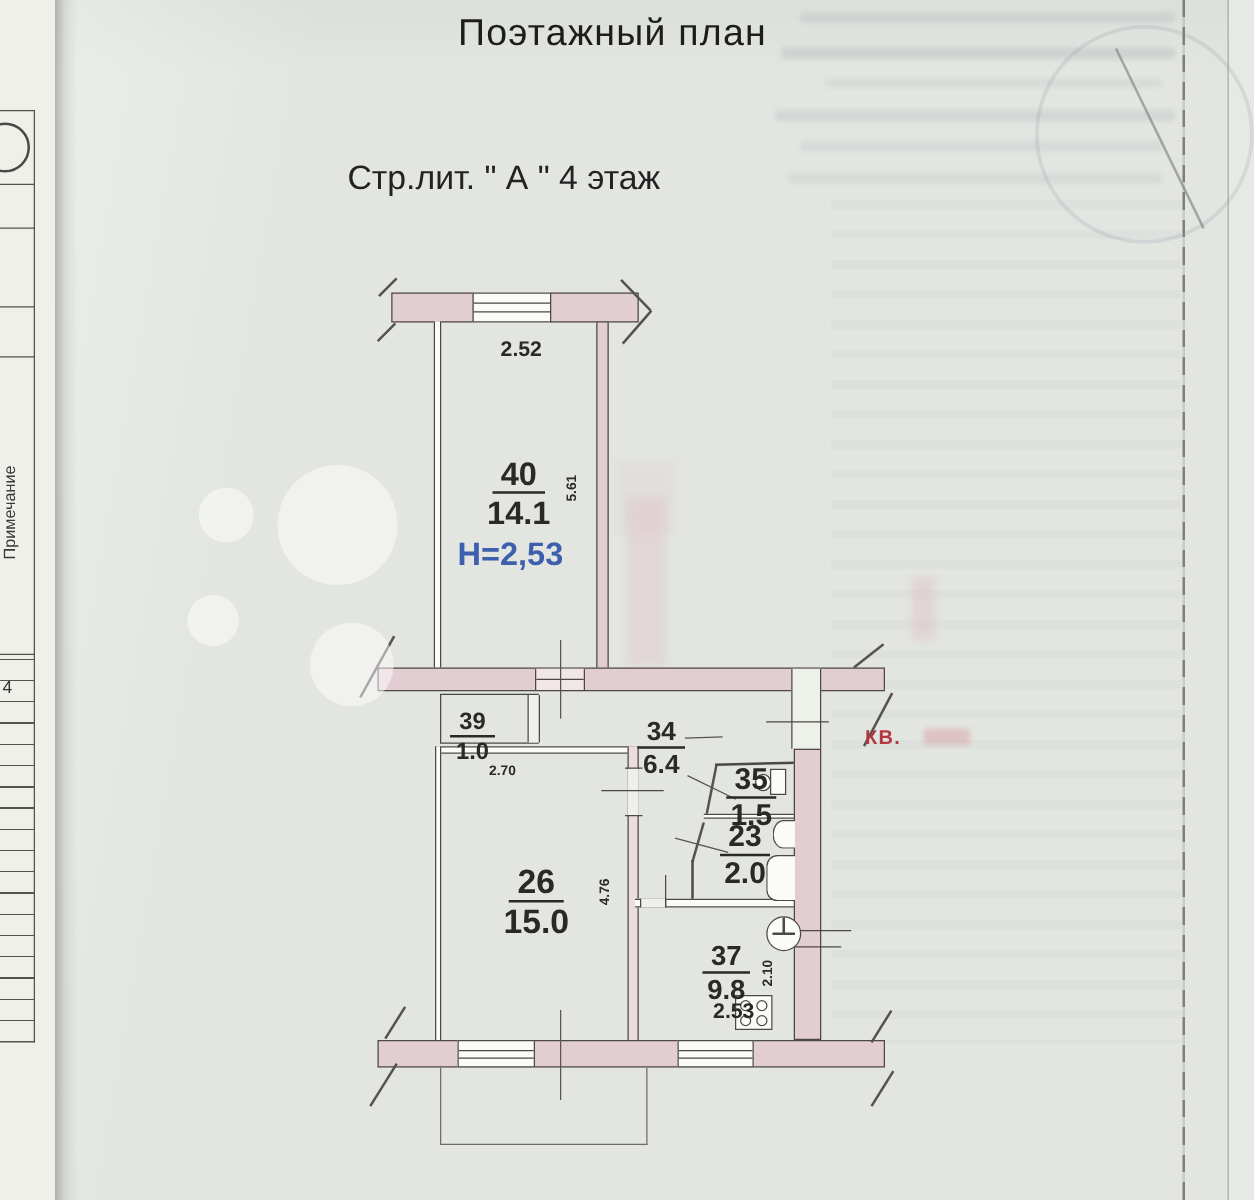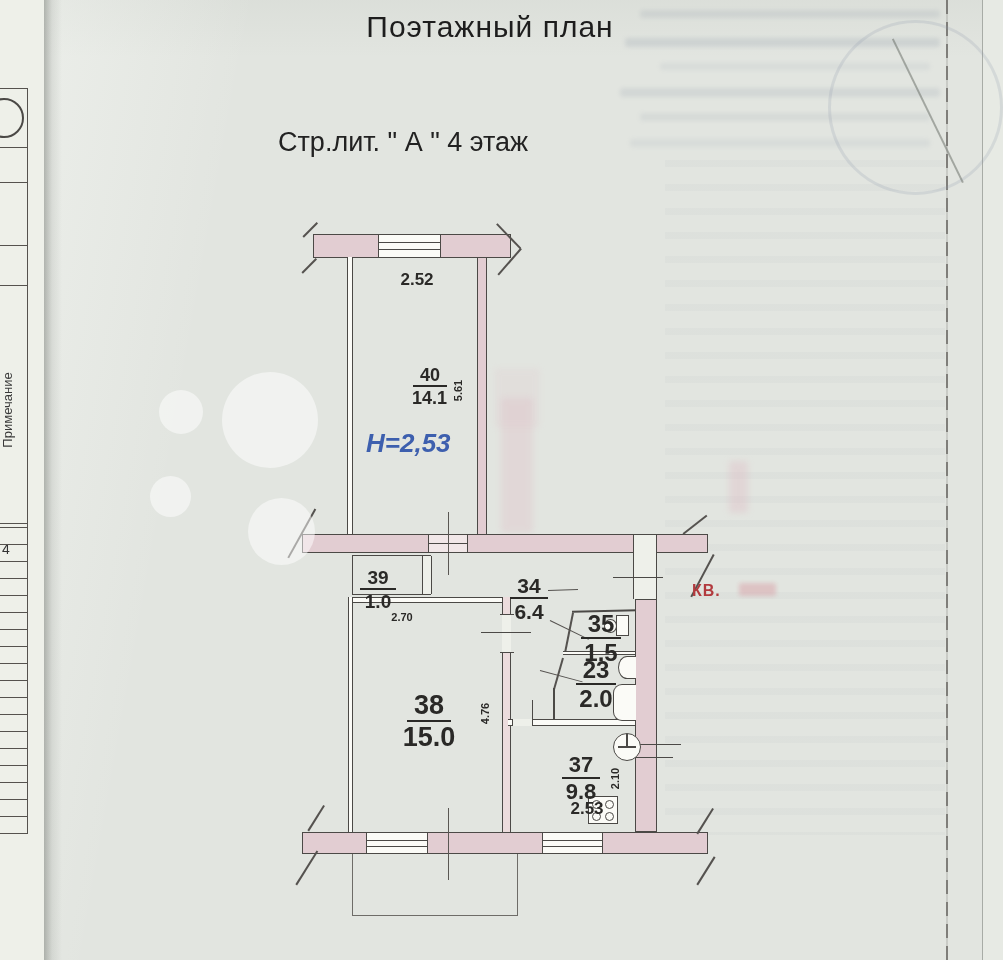--- a/index.html
+++ b/index.html
@@ -29,21 +29,21 @@
   .fix{background:#fbfbf7;border:1.2px solid #4b4946;}
   .burner{position:absolute;width:9px;height:9px;border:1.2px solid #4b4946;border-radius:50%;box-sizing:border-box;}
   
   .title{font-size:30px;color:#1d1d1d;letter-spacing:1px;text-align:center;white-space:nowrap;}
   .subtitle{font-size:27px;color:#222;white-space:nowrap;}
   .rlabel{text-align:center;font-weight:bold;color:#2a2927;line-height:1;}
   .rnum{display:inline-block;border-bottom:2px solid #2a2927;padding:0 7px 1px;}
   .rarea{display:block;padding-top:2px;}
   .dim{font-size:17px;font-weight:bold;color:#2a2927;text-align:center;line-height:13px;}
   .rot{transform:rotate(-90deg);}
-  .hnote{font-weight:bold;white-space:nowrap;font-style:italic;}
+  .hnote{font-weight:bold;white-space:nowrap;}
   .kv{font-weight:bold;font-size:16px;letter-spacing:1px;}
   .kv-smudge{background:#d89aa2;opacity:.45;filter:blur(2px);border-radius:2px;}
   
   .wm{pointer-events:none;color:rgba(255,255,255,.5);}
   .wm-circle{background:rgba(255,255,255,.5);border-radius:50%;}
   .wm-text{font-weight:bold;font-size:210px;letter-spacing:12px;line-height:1;}
   
   .side-strip{left:0;top:0;width:44px;height:960px;background:#eef0e9;overflow:hidden;z-index:6;}
   .fold{left:44px;top:0;width:18px;height:960px;z-index:6;
     background:linear-gradient(to right, rgba(70,75,68,.35), rgba(70,75,68,.10) 45%, rgba(70,75,68,0));}
@@ -160,21 +160,21 @@
   <div class="abs fix" style="left:613px;top:733px;width:28px;height:28px;border-radius:50%;"></div>
   <div class="abs seg" style="left:618px;top:746px;width:18px;height:1.5px;"></div>
   <div class="abs seg" style="left:626px;top:734px;width:1.5px;height:13px;"></div>
   <div class="abs fix" style="left:588px;top:796px;width:30px;height:28px;">
     <div class="burner" style="left:3px;top:3px;"></div>
       <div class="burner" style="left:16px;top:3px;"></div>
     <div class="burner" style="left:3px;top:15px;"></div>
       <div class="burner" style="left:16px;top:15px;"></div>
   </div>
 
-  <div class="abs rlabel" style="left:383px;top:366px;width:64px;font-size:18px;text-align:right;">
+  <div class="abs rlabel" style="left:383px;top:366px;width:64px;font-size:26px;">
     <span class="rnum">40</span>
     <span class="rarea">14.1</span>
   </div>
   <div class="abs hnote" style="left:366px;top:428px;font-size:26px;color:#3d5fae;">Н=2,53</div>
   <div class="abs rlabel" style="left:352px;top:556px;width:52px;font-size:19px;margin-top:12px;">
     <span class="rnum">39</span>
     <span class="rarea">1.0</span>
   </div>
   <div class="abs rlabel" style="left:503px;top:575px;width:52px;font-size:21px;">
     <span class="rnum">34</span>
@@ -182,21 +182,21 @@
   </div>
   <div class="abs rlabel" style="left:577px;top:612px;width:48px;font-size:24px;">
     <span class="rnum">35</span>
     <span class="rarea">1.5</span>
   </div>
   <div class="abs rlabel" style="left:571px;top:658px;width:50px;font-size:24px;">
     <span class="rnum">23</span>
     <span class="rarea">2.0</span>
   </div>
   <div class="abs rlabel" style="left:397px;top:692px;width:64px;font-size:27px;">
-    <span class="rnum">38</span>
+    <span class="rnum">26</span>
     <span class="rarea">15.0</span>
   </div>
   <div class="abs rlabel" style="left:555px;top:754px;width:52px;font-size:22px;">
     <span class="rnum">37</span>
     <span class="rarea">9.8</span>
   </div>
 
   <div class="abs dim" style="left:397px;top:273px;width:40px;">2.52</div>
   <div class="abs dim rot" style="left:438px;top:384px;width:40px;font-size:11px;">5.61</div>
   <div class="abs dim" style="left:382px;top:611px;width:40px;font-size:11px;">2.70</div>

